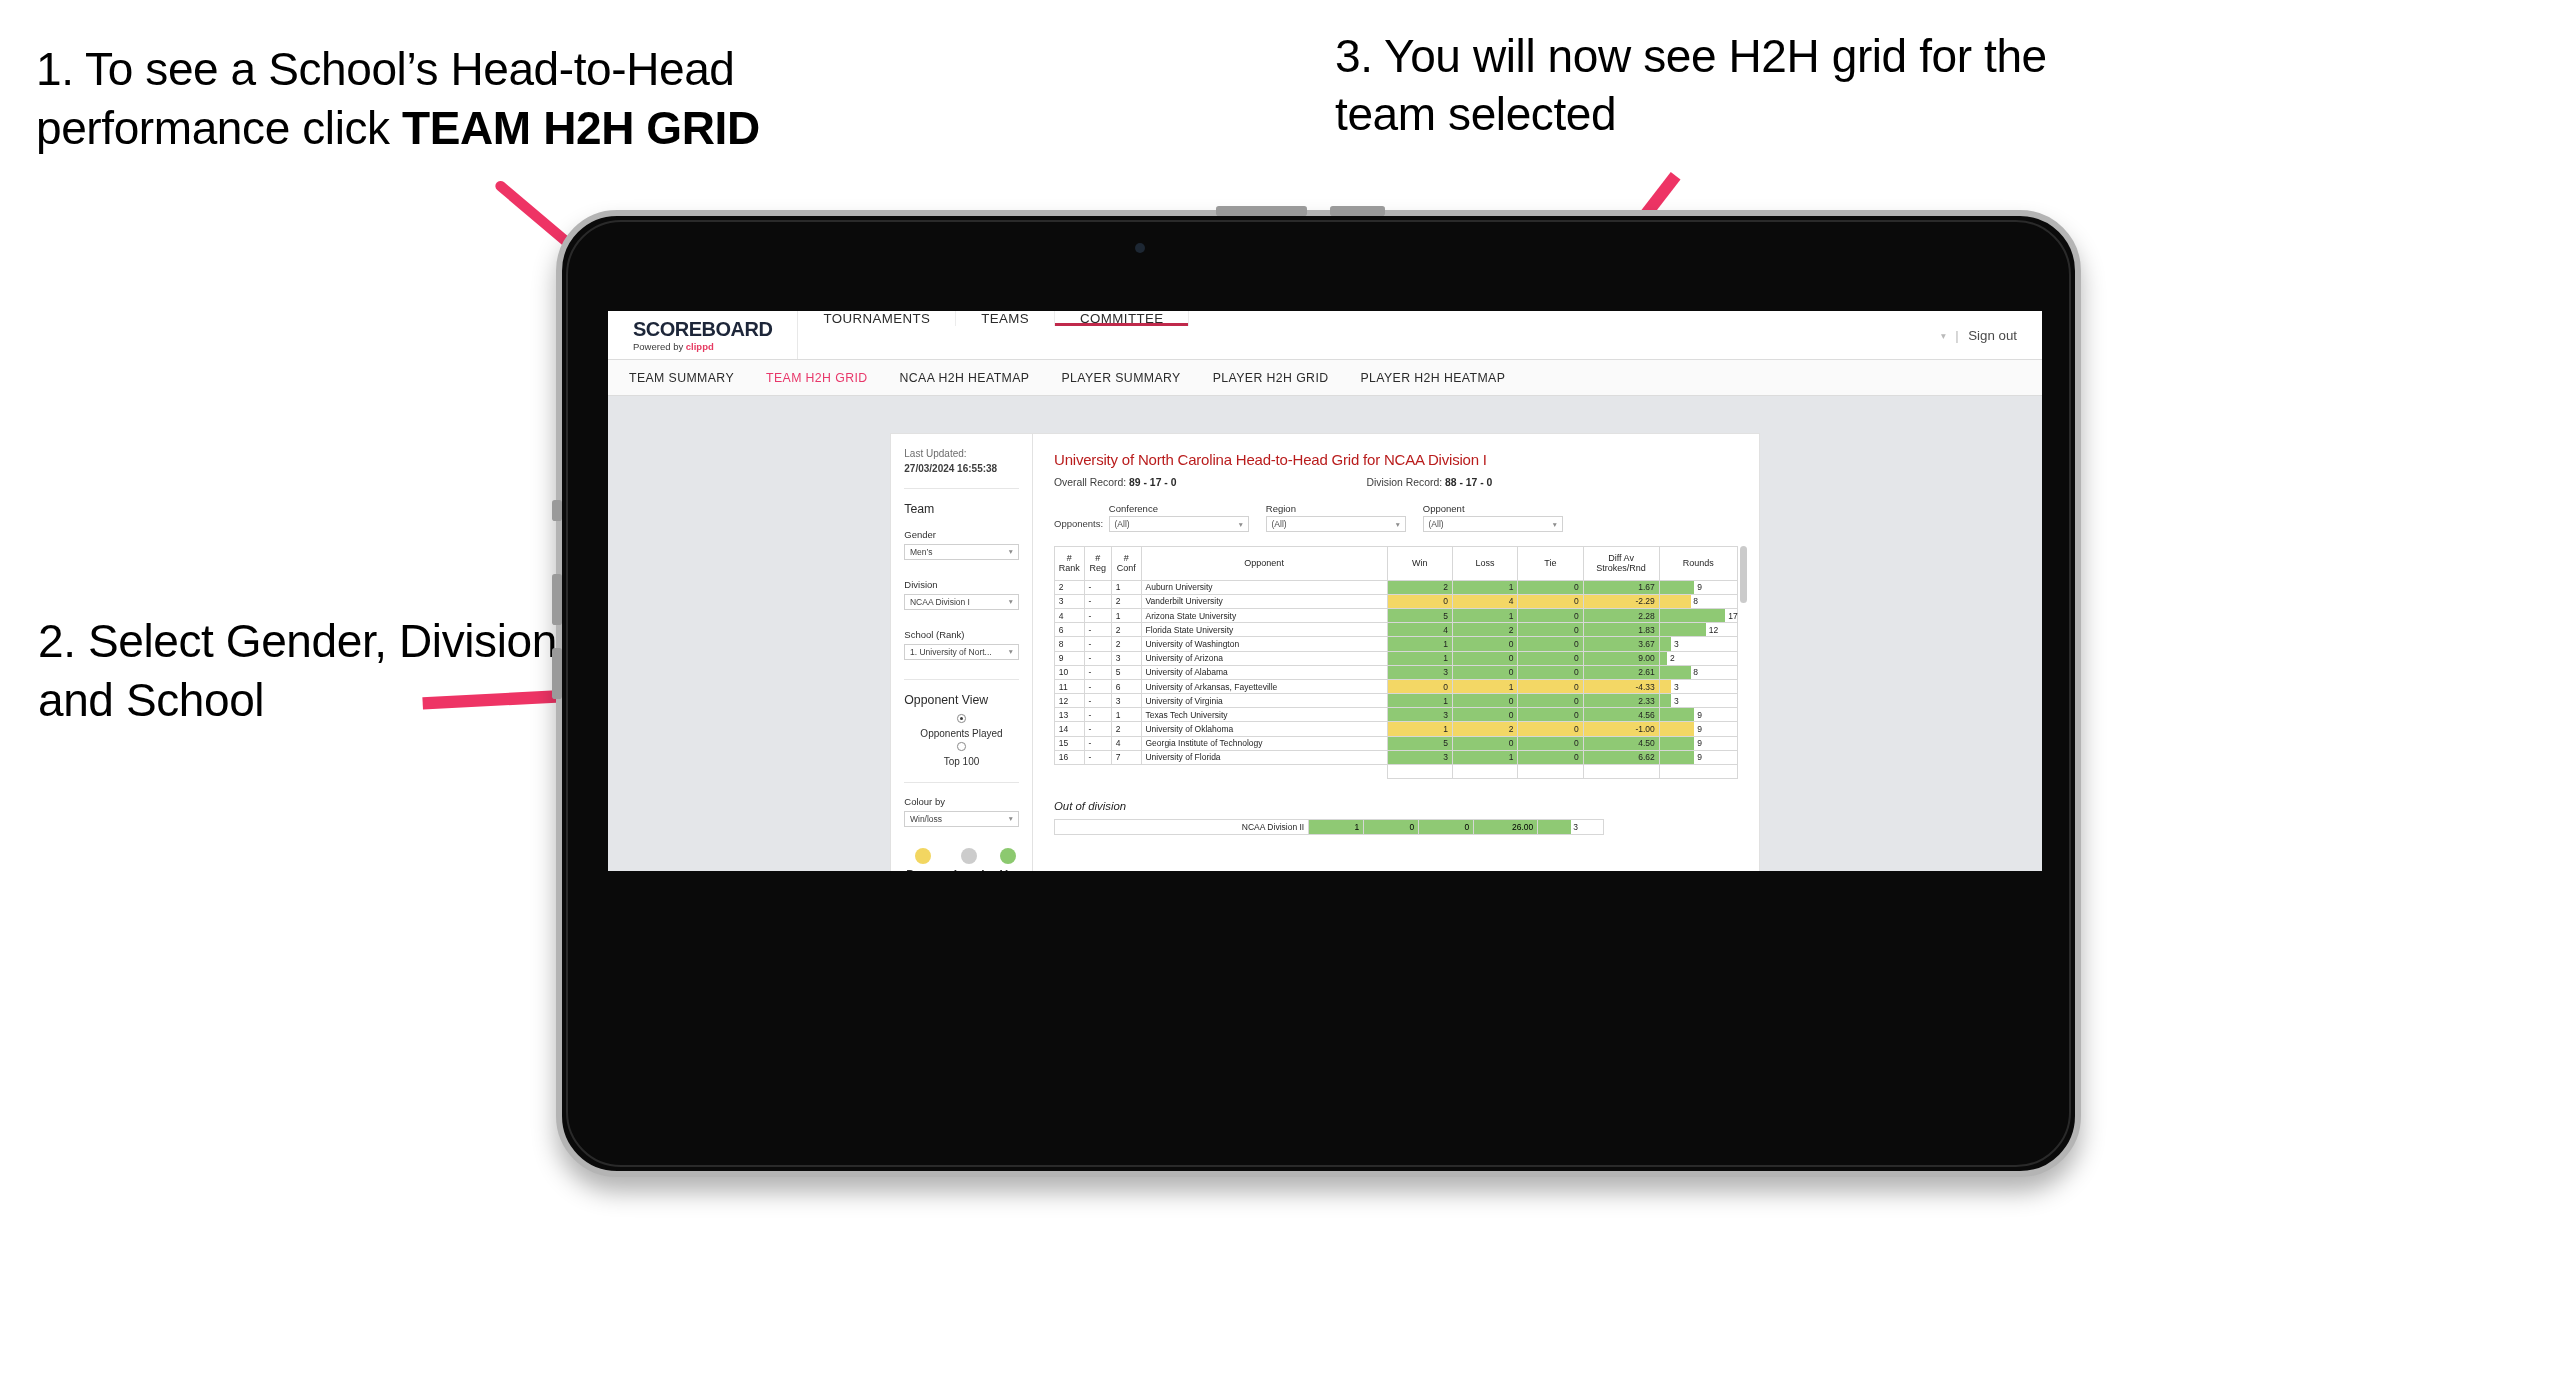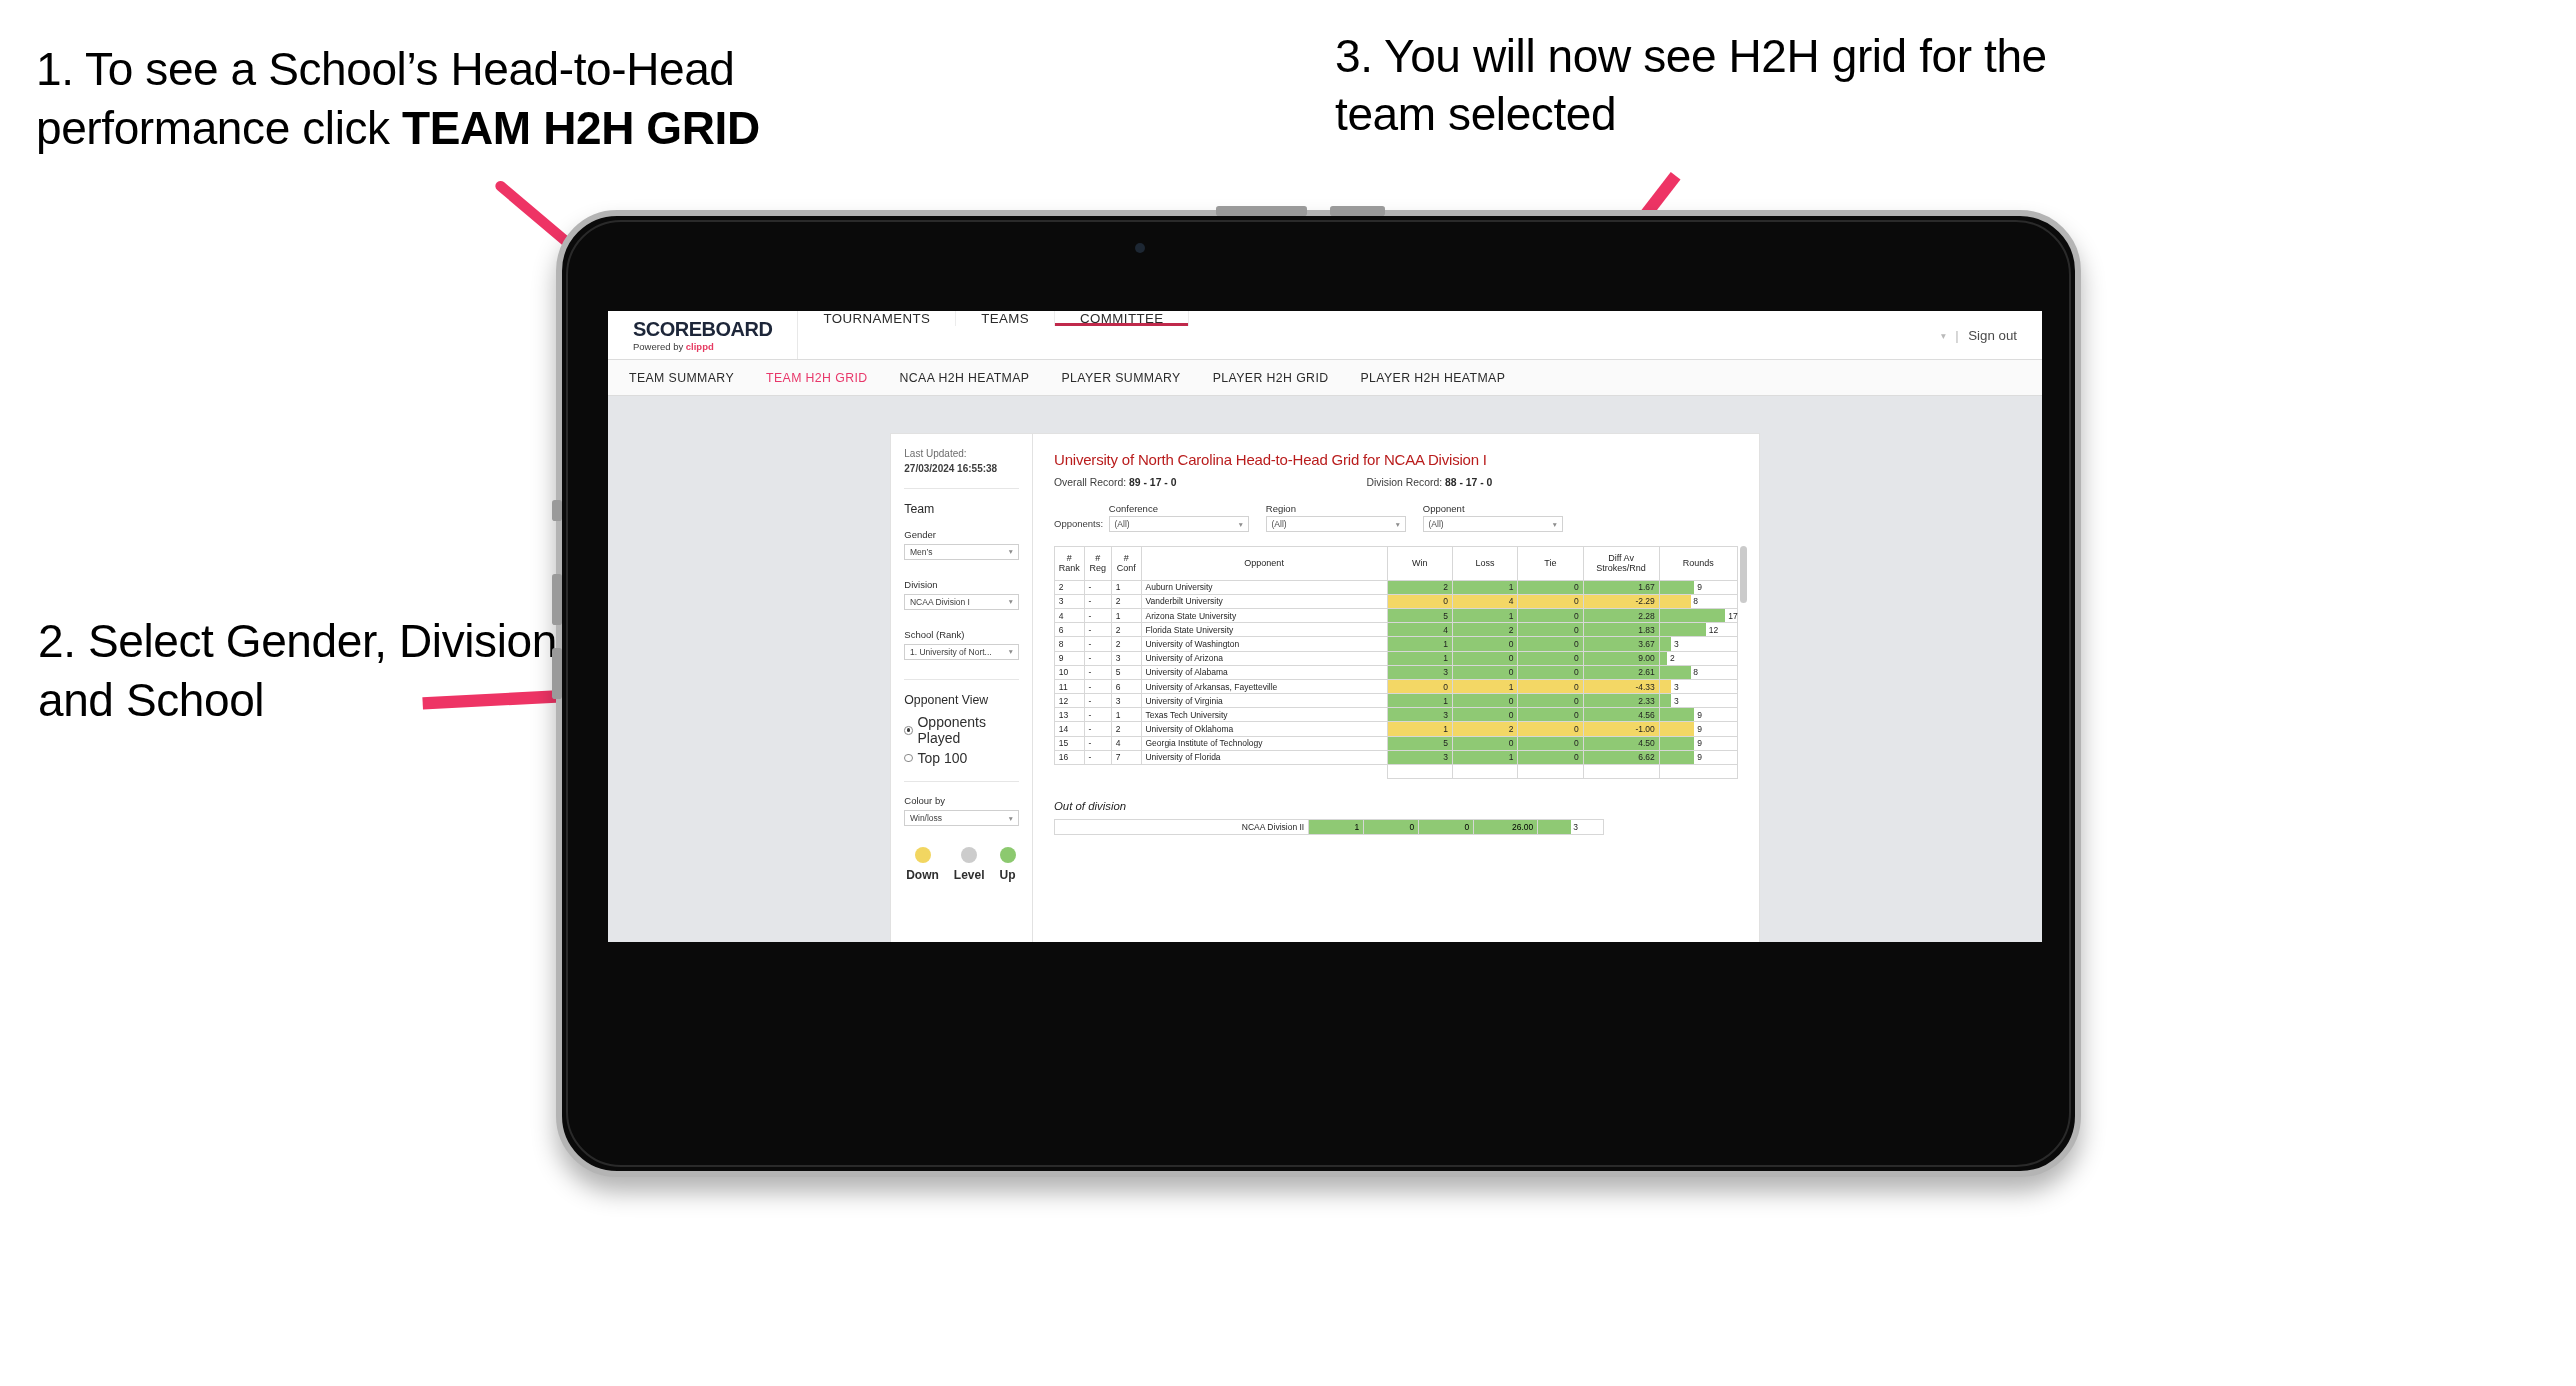--- a/index.html
+++ b/index.html
@@ -52,21 +52,21 @@
   .btn-left-3 { left: -10.4px; top: 432px; width: 10.4px; height: 51px; }
   .camera {
     position:absolute; left:573px; top:26.5px; width:10.4px; height:10.4px;
     border-radius:50%; background:#1d2733;
   }
 
   
   .screen {
     position: absolute;
     left: 46px; top: 95px;
-    width: 1434px; height: 631px;
+    width: 1434px; height: 560px;
     background: #e4e6e9;
     overflow: hidden;
   }
 
   
   .topbar {
     display: flex; align-items: stretch;
     height: 49px; background: #ffffff;
     border-bottom: 0.9px solid #dcdcdc;
     position: relative;
@@ -145,21 +145,21 @@
   .select {
     height: 16px; border: 0.9px solid #cfcfcf; background: #fff;
     display: flex; align-items: center; justify-content: space-between;
     padding: 0 3.8px 0 4.7px; font-size: 8.5px; color: #404040;
     margin-bottom: 19px; cursor: pointer;
     white-space: nowrap; overflow: hidden;
   }
   .select .tri { color: #8d8d8d; font-size: 6.6px; }
   .radio-row {
     display: flex; align-items: center; gap: 4.7px;
-    font-size: 14px; color: #2f2f2f; margin-bottom: 3.8px; cursor: pointer;
+    font-size: 10px; color: #2f2f2f; margin-bottom: 3.8px; cursor: pointer; flex-direction: column;
   }
   .radio {
     width: 8.5px; height: 8.5px; border-radius: 50%;
     border: 0.9px solid #8a8a8a; background: #fff;
     display: flex; align-items: center; justify-content: center;
     flex: 0 0 8.5px;
   }
   .radio.on::after {
     content: ""; width: 3.8px; height: 3.8px; border-radius: 50%; background: #3a3a3a;
   }

